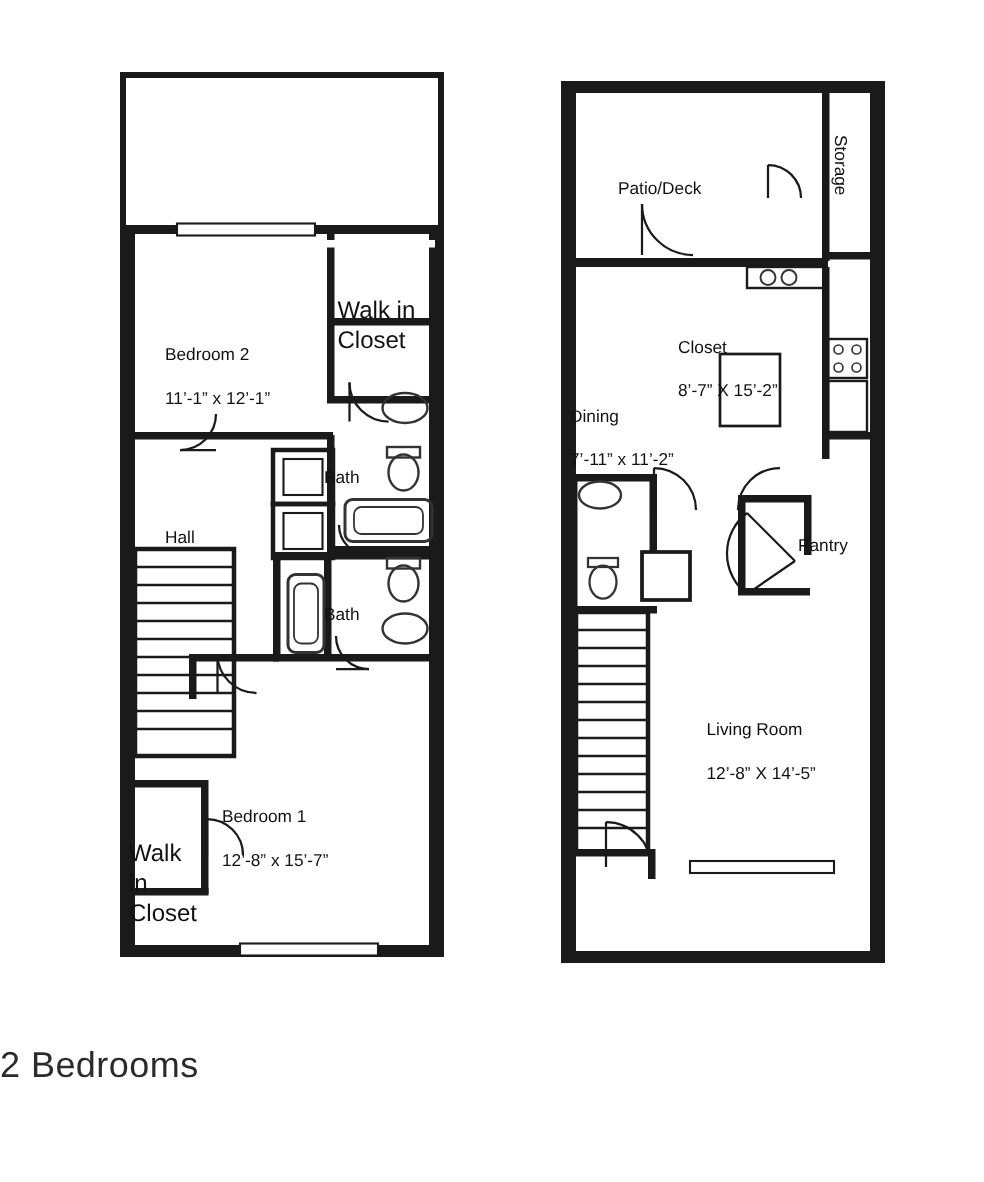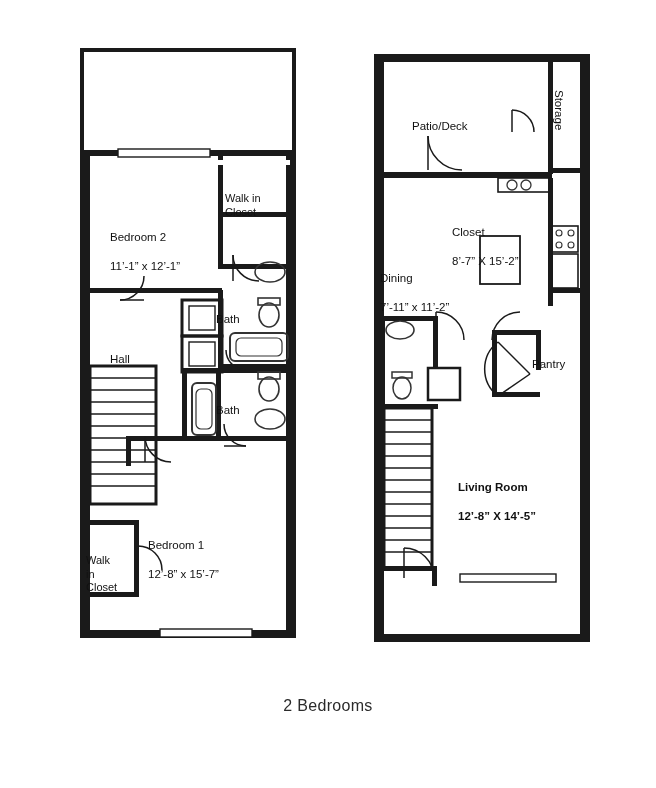--- a/index.html
+++ b/index.html
@@ -1,20 +1,20 @@
 <!DOCTYPE html>
 <html><head>
 <meta charset="utf-8">
 <style>
   html,body{margin:0;padding:0;background:#ffffff;}
   body{width:656px;height:788px;font-family:"Liberation Sans",sans-serif;color:#1a1a1a;position:relative;overflow:hidden;}
   #plan{position:absolute;left:0;top:0;width:656px;height:788px;}
-  .cap{position:absolute;left:0;top:697px;width:656px;text-align:center;font-size:16px;color:#2b2b2b;letter-spacing:.3px;}
+  .cap{position:absolute;left:0;top:697px;width:656px;text-align:left;font-size:24px;color:#2b2b2b;letter-spacing:.3px;}
   .lbl{position:absolute;text-align:left;font-size:11.5px;line-height:1.25;color:#111;white-space:pre-line;}
-  .lbl.small{font-size:11px;}
+  .lbl.small{font-size:16px;}
   .vert{writing-mode:vertical-rl;text-orientation:mixed;}
 </style>
 </head>
 <body>
 
 <svg id="plan" viewBox="0 0 656 788" xmlns="http://www.w3.org/2000/svg">
   <rect x="0" y="0" width="656" height="788" fill="#ffffff"></rect>
 
   <g>
 
@@ -246,18 +246,18 @@
 
 <div class="lbl" style="left:380px;top:257px;width:110px;">
   <span>Dining</span><br>
   <span>7’-11” x 11’-2”</span>
 </div>
 
 <div class="lbl" style="left:532px;top:343px;width:54px;">
   <span>Pantry</span>
 </div>
 
-<div class="lbl" style="left:458px;top:466px;width:126px;font-weight:bold;">
+<div class="lbl" style="left:471px;top:466px;width:126px;">
   <span>Living Room</span><br>
   <span>12’-8”  X 14’-5”</span>
 </div>
 
 <div class="cap">2 Bedrooms</div>
 
 </body></html>

